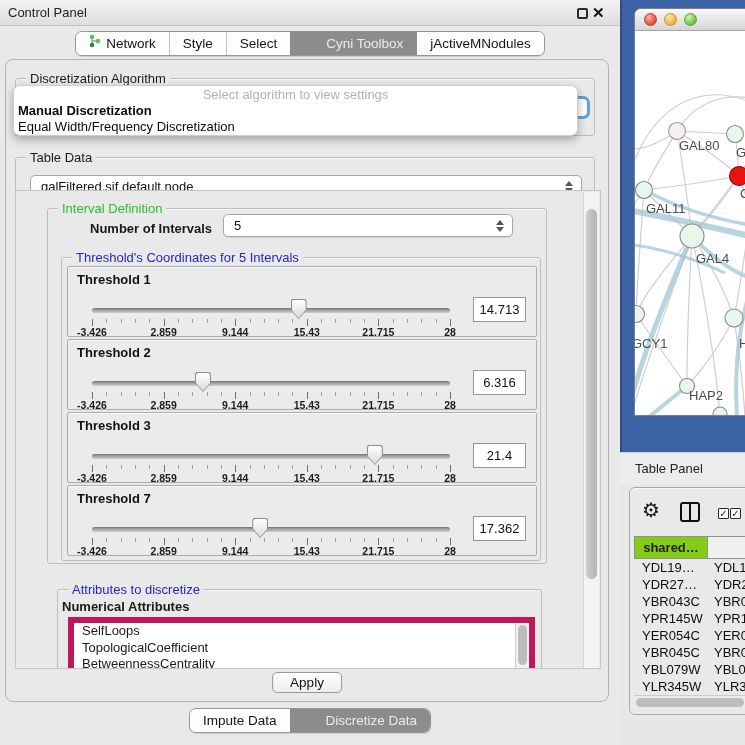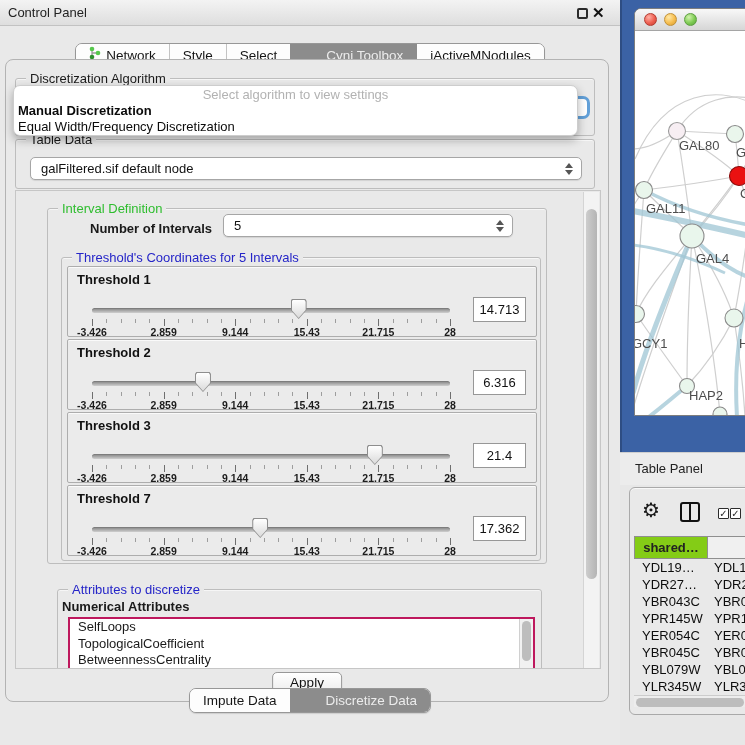--- a/index.html
+++ b/index.html
@@ -9,22 +9,22 @@
 
   
   #control-panel { left:0; top:0; width:620px; height:745px; background:#e9e9e9; }
   #cp-titlebar { left:0; top:0; width:620px; height:26px; background:linear-gradient(#f3f3f3,#dedede); border-bottom:1px solid #c2c2c2; }
   #cp-title { left:8px; top:0; line-height:25px; color:#222; }
   #float-btn { left:577px; top:8px; width:11px; height:11px; border:2px solid #2b2b2b; border-radius:2px; background:transparent; }
   #close-btn { left:592px; top:4px; font-size:15px; font-weight:bold; color:#111; }
 
   
   .tab-row { left:0; width:620px; display:flex; justify-content:center; }
-  #top-tabs { top:43px; }
-  #bottom-tabs { top:688px; }
+  #top-tabs { top:31px; }
+  #bottom-tabs { top:708px; }
   .tab-group { display:inline-flex; border:1px solid #979797; border-radius:7px; overflow:hidden; background:#fdfdfd; box-shadow:0 1px 1px rgba(0,0,0,.12); }
   .tab { padding:0 13px; height:23px; line-height:23px; font-size:13.5px; color:#151515; background:#fdfdfd; display:flex; align-items:center; gap:5px; }
   .tab + .tab { border-left:1px solid #c3c3c3; }
   .tab.selected { background:#8c8c8c; color:#ececec; border-left-color:#8c8c8c;padding-left:35px; }
   .tab.selected + .tab { border-left:1px solid #8c8c8c; }
 
   
   #content-panel { left:5px; top:59px; width:604px; height:643px; background:#e9e9e9; border:1px solid #b3b3b3; border-radius:8px; }
 
   .titled-group { position:absolute; border:1px solid #bdbdbd; border-radius:3px; box-shadow:inset 0 1px 0 #f6f6f6; }
@@ -36,21 +36,21 @@
   #algo-group { left:9px; top:18px; width:580px; height:58px; }
   #algo-combo { left:8px; top:17px; width:566px; height:23px; background:#fff; border:3px solid #62a0d8; border-radius:7px; }
 
   
   #algo-popup { left:13px; top:85px; width:565px; height:51px; background:#fff; border:1px solid #cdcdcd; border-radius:7px; box-shadow:0 4px 10px rgba(0,0,0,.30); z-index:30; overflow:hidden; }
   #popup-placeholder { text-align:center; color:#b2b2b2; line-height:17px; height:17px; }
   .popup-option { line-height:16px; height:16px; padding-left:4px; color:#0b0b0b; white-space:nowrap; }
   .popup-option.bold { font-weight:bold; }
 
   
-  #tabledata-group { left:9px; top:79px; width:580px; height:50px; }
+  #tabledata-group { left:9px; top:97px; width:580px; height:50px; }
   .combo { position:absolute; background:#fff; border:1px solid #a6a6a6; border-radius:5px; box-shadow:0 1px 1px rgba(0,0,0,.10); display:flex; align-items:center; }
   .combo .combo-text { padding-left:10px; flex:1; color:#111; }
   .spinner { width:9px; margin-right:8px; display:flex; flex-direction:column; align-items:center; gap:2px; }
   .spin-up { width:0; height:0; border-left:4px solid transparent; border-right:4px solid transparent; border-bottom:5px solid #555; }
   .spin-dn { width:0; height:0; border-left:4px solid transparent; border-right:4px solid transparent; border-top:5px solid #555; }
   #tabledata-combo { left:14px; top:17px; width:552px; height:23px; }
 
   
   #scroll-area { left:9px; top:130px; width:586px; height:479px; border:1px solid #c6c6c6; background:#e9e9e9; overflow:hidden; }
   #main-vscroll { position:absolute; right:1px; top:1px; width:16px; height:476px; background:#f3f3f3; border-left:1px solid #d4d4d4; }
@@ -72,21 +72,21 @@
   .th-ticks i { position:absolute; top:0; width:1px; display:block; }
   .th-ticks i.minor { height:4px; background:#9d9d9d; }
   .th-ticks i.major { height:7px; background:#6e6e6e; }
   .th-ticklabels { position:absolute; left:24px; top:59px; width:358px; height:12px; }
   .th-ticklabels span { position:absolute; transform:translateX(-50%); font-size:10.5px; font-weight:bold; color:#1c1c1c; white-space:nowrap; }
   .th-value { position:absolute; right:10px; top:30px; width:53px; height:25px; background:#fff; border:1px solid #979797; text-align:center; line-height:23px; color:#111; }
 
   
   #attributes-group { left:41px; top:398px; width:485px; height:120px; }
   #num-attrs-heading { position:absolute; left:4px; top:9px; font-weight:bold; }
-  #attr-list { position:absolute; left:10px; top:27px; width:467px; height:80px; background:#fff; border:2px solid #be185d; overflow:hidden; }
+  #attr-list { position:absolute; left:10px; top:27px; width:467px; height:80px; background:#fff; border:6px solid #be185d; overflow:hidden; }
   .attr-item { padding-left:8px; line-height:16.5px; white-space:nowrap; }
   #attr-vscroll { position:absolute; right:0; top:0; width:14px; height:100%; background:#f1f1f1; border-left:1px solid #d0d0d0; }
   #attr-vscroll .thumb { position:absolute; left:2px; top:2px; width:9px; height:40px; background:#bdbdbd; border-radius:5px; }
 
   #apply-btn { left:50%; transform:translateX(-50%); top:612px; padding:1px 17px; height:21px; background:linear-gradient(#ffffff,#ededed); border:1px solid #989898; border-radius:5px; font-size:13.5px; color:#111; }
 
   
   #desktop { left:620px; top:0; width:125px; height:452px; background:#3b62a5; border-left:2px solid #2e4d83; }
   #net-window { position:absolute; left:12px; top:8px; width:150px; height:408px; background:#fff; border:1px solid #7e7e7e; border-radius:7px 0 0 0; overflow:hidden; }
   #net-titlebar { height:22px; background:linear-gradient(#f8f8f8,#d6d6d6); border-bottom:1px solid #a5a5a5; display:flex; align-items:center; padding-left:9px; gap:7px; }

